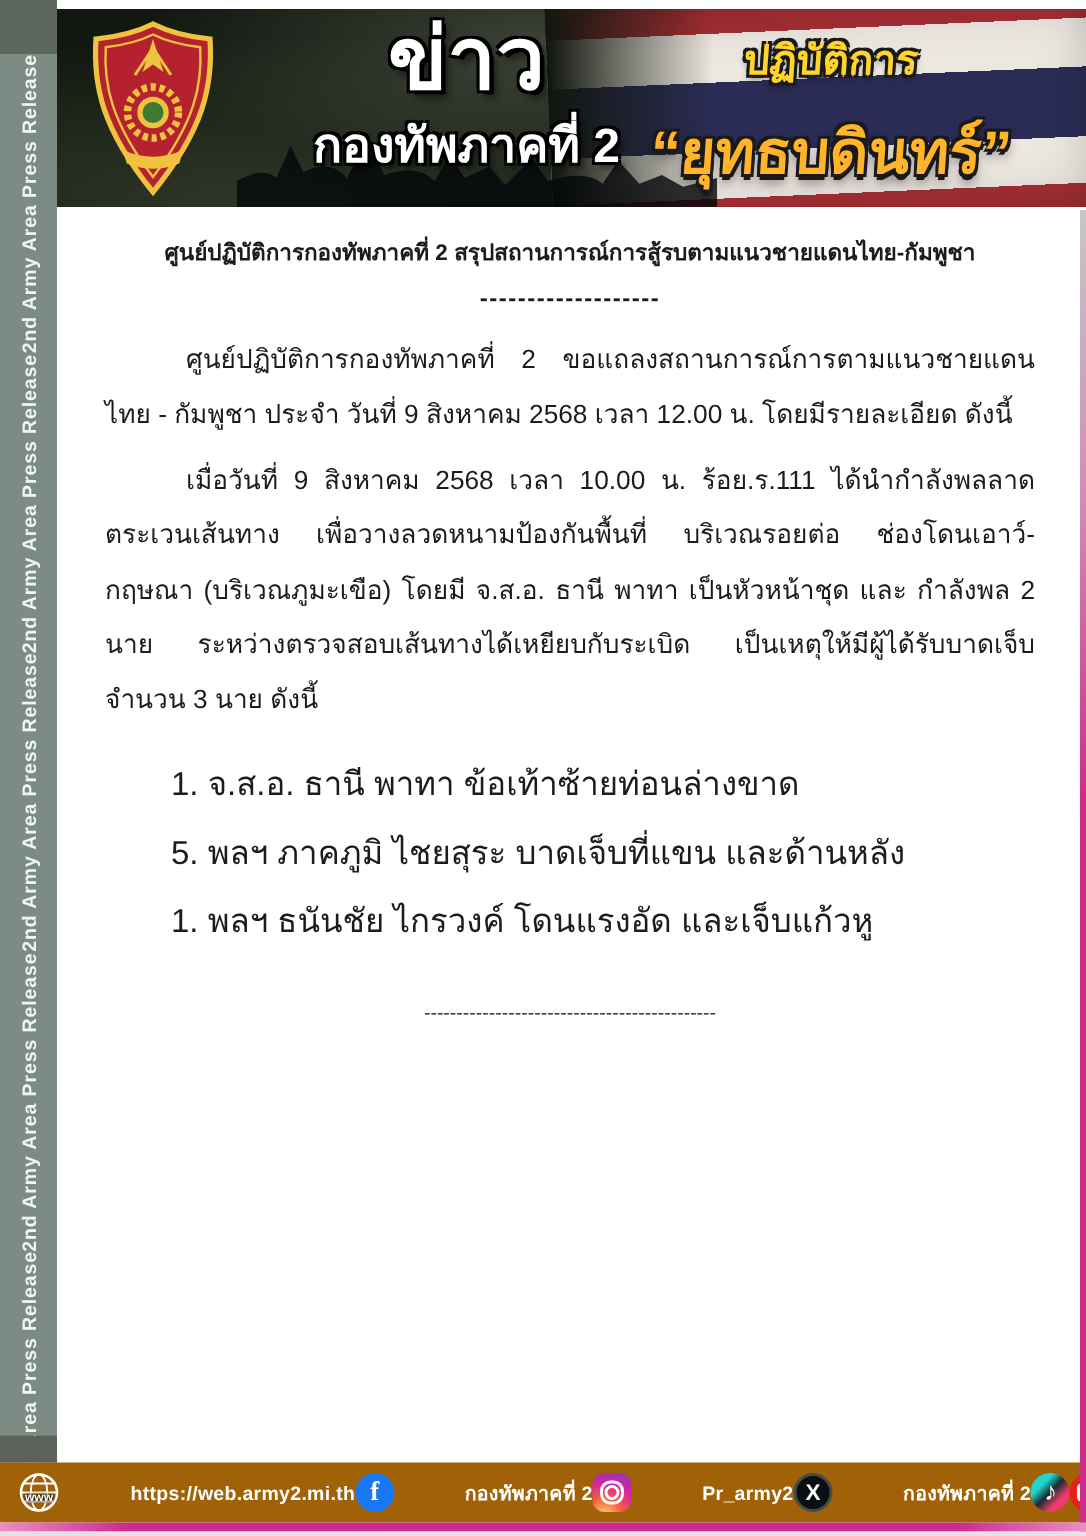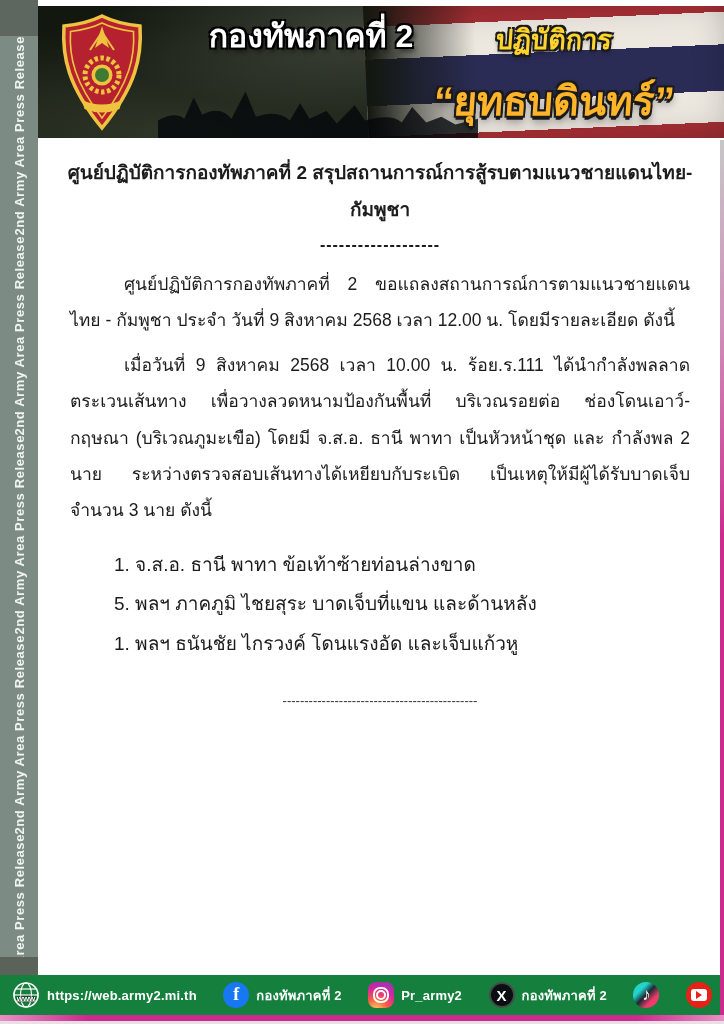--- a/index.html
+++ b/index.html
@@ -33,32 +33,32 @@
       text-shadow:2px 2px 0 #000,-2px -2px 0 #000,2px -2px 0 #000,-2px 2px 0 #000,3px 4px 5px rgba(0,0,0,.6);}
   .op-block{position:absolute;right:10px;top:12px;width:320px;text-align:center;z-index:4;}
   .op-label{font-size:27px;font-weight:bold;color:#ffd42d;transform:skewX(-4deg);
       text-shadow:2px 2px 0 #1a1a1a,-2px 2px 0 #1a1a1a,2px -2px 0 #1a1a1a,-2px -2px 0 #1a1a1a,0 3px 5px rgba(0,0,0,.55);}
   .op-name{font-size:40px;font-weight:bold;color:#ffb42a;margin-top:8px;transform:skewX(-4deg);
       text-shadow:2px 2px 0 #1a1a1a,-2px 2px 0 #1a1a1a,2px -2px 0 #1a1a1a,-2px -2px 0 #1a1a1a,0 4px 0 #1a1a1a,0 6px 8px rgba(0,0,0,.5);}
 
   
   .document{position:absolute;left:38px;top:138px;right:0;height:837px;background:#fff;
             padding:16px 24px 0 22px;box-sizing:border-box;color:#1c1c1c;}
-  .doc-title{text-align:center;font-weight:bold;font-size:19px;line-height:1.95;}
+  .doc-title{text-align:center;font-weight:bold;font-size:15px;line-height:1.95;}
   .divider{text-align:center;font-weight:bold;letter-spacing:1px;margin:8px 0 12px;}
   .document p{font-size:17.5px;line-height:2.08;text-align:justify;margin:0 10px 8px;text-indent:54px;}
-  .casualties{margin:16px 0 8px 54px;font-size:19px;line-height:2.08;}
+  .casualties{margin:16px 0 8px 54px;font-size:22px;line-height:2.08;}
   .casualties div{display:block;}
   .divider2{text-align:center;margin-top:30px;font-size:13px;color:#333;letter-spacing:0;}
 
   
-  .footer{position:absolute;left:0;top:975px;right:0;height:40px;background:#15803d;z-index:5;
+  .footer{position:absolute;left:0;top:975px;right:0;height:40px;background:#a16207;z-index:5;
           display:flex;align-items:center;justify-content:space-between;padding:0 12px;box-sizing:border-box;}
   .f-item{display:flex;align-items:center;gap:7px;cursor:pointer;}
-  .f-label{color:#fff;font-size:13px;font-weight:bold;letter-spacing:.2px;white-space:nowrap;}
+  .f-label{color:#fff;font-size:13px;font-weight:bold;letter-spacing:.2px;white-space:nowrap;margin-left:40px;}
   .icon{width:26px;height:26px;border-radius:50%;display:flex;align-items:center;justify-content:center;
         box-sizing:border-box;flex:0 0 auto;position:relative;}
   .globe{width:28px;height:28px;}
   .globe .www{position:absolute;left:50%;top:60%;transform:translate(-50%,-50%);font-size:8px;
               font-weight:bold;color:#fff;text-shadow:0 0 2px #000,0 0 3px #000;}
   .fb{background:#1877f2;color:#fff;font:bold 18px "Liberation Serif",serif;padding-bottom:2px;}
   .ig{border-radius:8px;background:radial-gradient(circle at 30% 110%,#fdc468 5%,#f56040 35%,#d6249f 65%,#8a3ab9 95%);}
   .ig::before{content:'';position:absolute;inset:5px;border:2px solid #fff;border-radius:7px;}
   .ig::after{content:'';position:absolute;left:50%;top:50%;transform:translate(-50%,-50%);
              width:6px;height:6px;border:2px solid #fff;border-radius:50%;}
@@ -105,20 +105,21 @@
       <path d="M50 4 C62 10 78 13 88 14 C90 45 84 74 50 116 C16 74 10 45 12 14 C22 13 38 10 50 4 Z" fill="#b5212f" stroke="#efc23f" stroke-width="3.5"></path>
       <path d="M50 11 C60 16 73 18.5 81.5 19.5 C83 45 77.5 70 50 106 C22.5 70 17 45 18.5 19.5 C27 18.5 40 16 50 11 Z" fill="none" stroke="#efc23f" stroke-width="1.6"></path>
       <path d="M50 14 L57 36 L50 31 L43 36 Z" fill="#efc23f"></path>
       <path d="M38 38 L50 20 L62 38" fill="none" stroke="#efc23f" stroke-width="2"></path>
       <circle cx="50" cy="63" r="17" fill="none" stroke="#efc23f" stroke-width="5" stroke-dasharray="3.5 2.5"></circle>
       <circle cx="50" cy="63" r="10.5" fill="#efc23f"></circle>
       <circle cx="50" cy="63" r="7" fill="#3f7a33"></circle>
       <path d="M30 88 Q50 97 70 88 L67.5 97 Q50 104 32.5 97 Z" fill="#efc23f"></path>
     </svg>
     <div class="banner-titles">
+      <div class="news-word">ข่าว</div>
       <div class="unit-line">กองทัพภาคที่ 2</div>
     </div>
     <div class="op-block">
       <div class="op-label">ปฏิบัติการ</div>
       <div class="op-name">“ยุทธบดินทร์”</div>
     </div>
   </div>
 
   <div class="document">
     <div class="doc-title">

